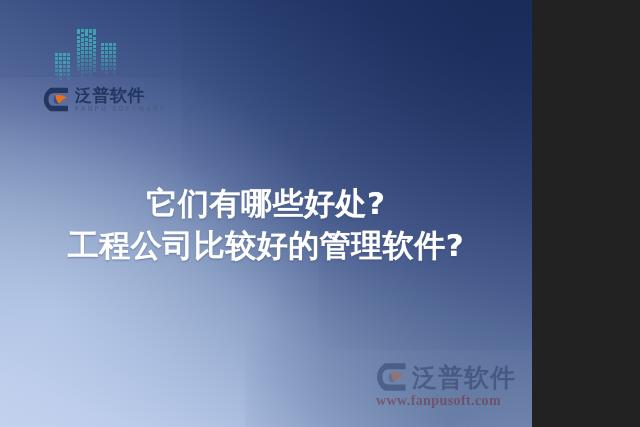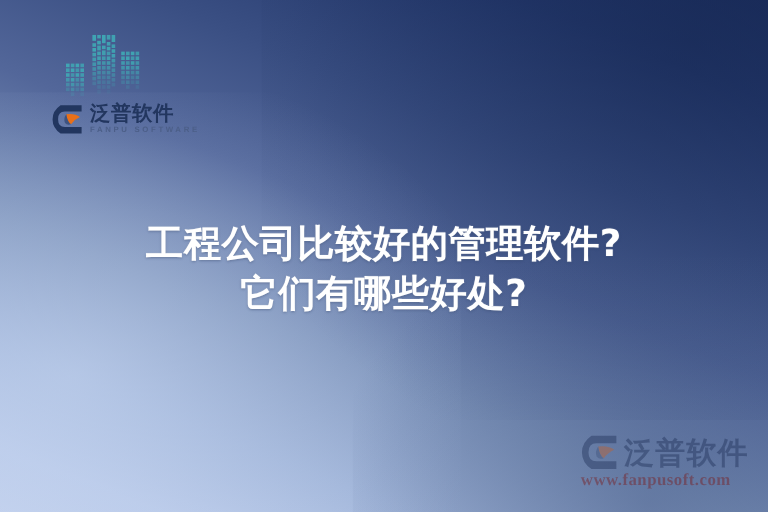--- a/index.html
+++ b/index.html
@@ -6,21 +6,21 @@
     margin: 0;
     padding: 0;
     background: #222;
   }
   body {
     font-family: "Liberation Sans", "DejaVu Sans", sans-serif;
   }
 
   #banner {
     position: relative;
-    width: 640px;
+    width: 532px;
     height: 427px;
     overflow: hidden;
     
     background:
       linear-gradient(202deg,
         #1b2d5e 0%,
         #23376b 12%,
         #3a4f83 30%,
         #53679a 46%,
         #7f95bb 64%,
@@ -315,22 +315,22 @@
         <path d="M12.2 8.3 Q13.4 15.2 16.2 16.6 Q13.1 17.7 11.2 15.6 Q9.7 12.1 12.2 8.3 Z" fill="#22365f" opacity="0.55"></path>
       </svg>
     </span>
     <span class="words">
       <span class="cn">泛普软件</span>
       <span class="en">FANPU SOFTWARE</span>
     </span>
   </div>
 
   <div id="headline">
+    <div class="line">它们有哪些好处?</div>
     <div class="line">工程公司比较好的管理软件?</div>
-    <div class="line">它们有哪些好处?</div>
   </div>
 
   <div id="watermark">
     <div class="wm-row">
       <span class="wm-mark">
         <svg width="32" height="30" viewBox="0 0 27 25" xmlns="http://www.w3.org/2000/svg">
           <path d="M7.5 0.8 L25 0.8 L25 6 L11 6 Q5.4 6 5.4 12.4 Q5.4 18.8 11 18.8 L25 18.8 L25 24.2 L7.5 24.2 Q0.8 19.6 0.8 12.5 Q0.8 5.4 7.5 0.8 Z" fill="#1e2f57"></path>
           <path d="M12.2 8.3 Q19.6 7.4 23.6 10.6 Q19.2 12.4 16.2 16.6 Q13.4 15.2 12.2 8.3 Z" fill="#c4602a"></path>
           <path d="M12.2 8.3 Q13.4 15.2 16.2 16.6 Q13.1 17.7 11.2 15.6 Q9.7 12.1 12.2 8.3 Z" fill="#1e2f57" opacity="0.55"></path>
         </svg>

